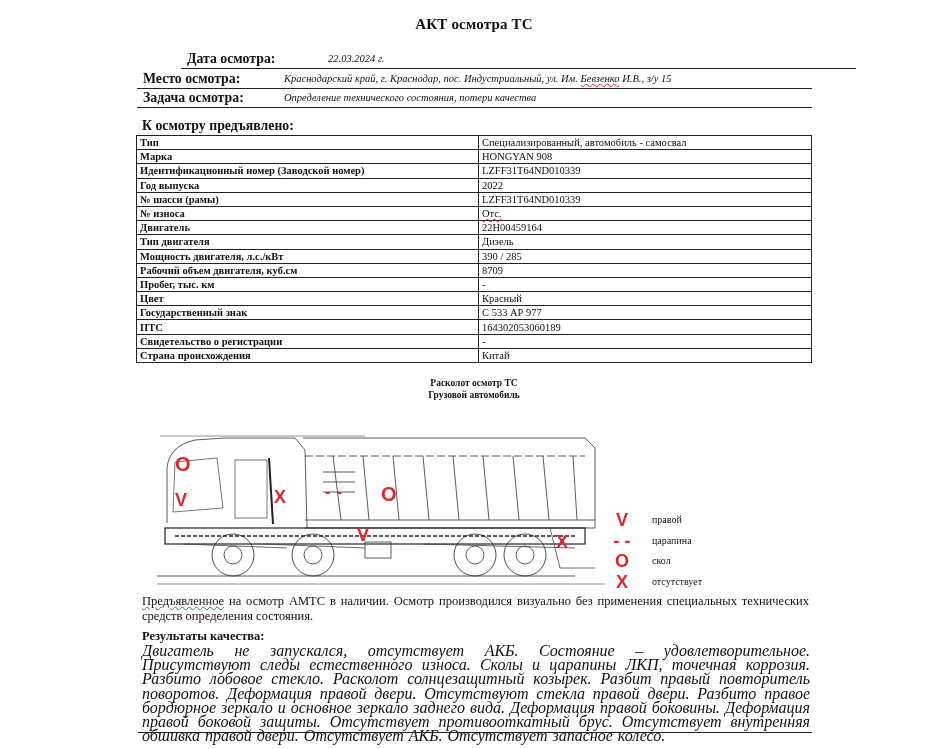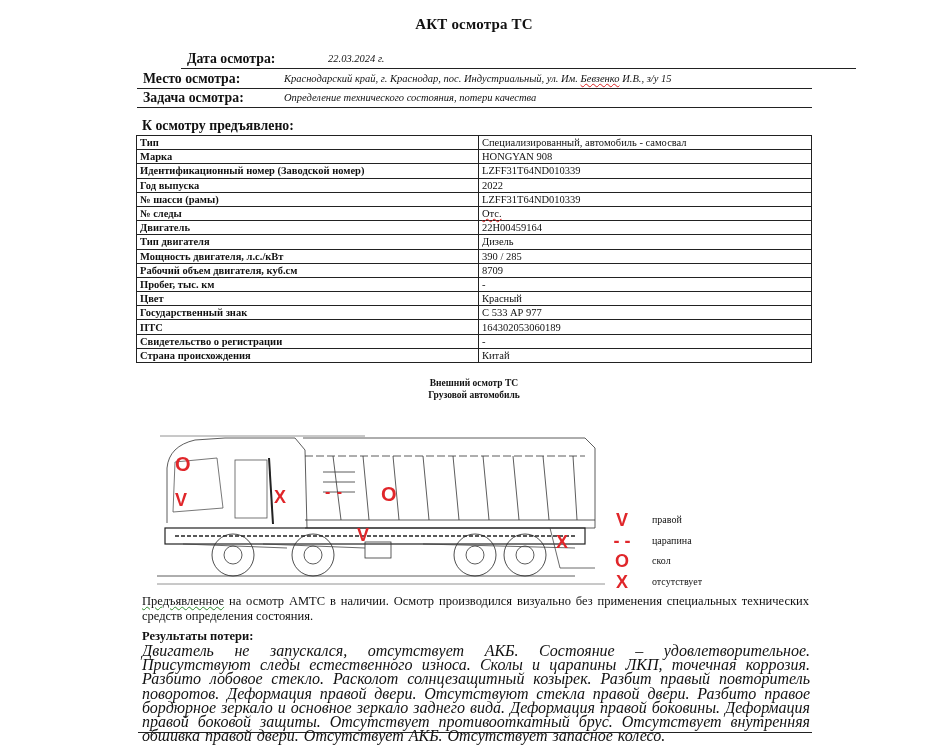--- a/index.html
+++ b/index.html
@@ -87,21 +87,21 @@
         </tr>
       <tr>
           <td class="k">Год выпуска</td>
           <td class="v">2022</td>
         </tr>
       <tr>
           <td class="k">№ шасси (рамы)</td>
           <td class="v">LZFF31T64ND010339</td>
         </tr>
       <tr>
-          <td class="k">№ следы</td>
+          <td class="k">№ износа</td>
           <td class="v"><span class="spell">Отс.</span></td>
         </tr>
       <tr>
           <td class="k">Двигатель</td>
           <td class="v">22H00459164</td>
         </tr>
       <tr>
           <td class="k">Тип двигателя</td>
           <td class="v">Дизель</td>
         </tr>
@@ -134,21 +134,21 @@
           <td class="v">-</td>
         </tr>
       <tr>
           <td class="k">Страна происхождения</td>
           <td class="v">Китай</td>
         </tr>
     </tbody>
   </table>
 
   <div class="diag-title">
-    <div>Внешний осмотр ТС</div>
+    <div>Расколот осмотр ТС</div>
     <div>Грузовой автомобиль</div>
   </div>
 
   <svg class="truck" width="455" height="162" viewBox="0 0 455 162">
     <g fill="none" stroke="#333" stroke-width="0.8">
 
       <line x1="2" y1="148" x2="420" y2="148"></line>
       <line x1="2" y1="156" x2="450" y2="156" stroke="#777"></line>
       <line x1="5" y1="8" x2="210" y2="8" stroke="#777"></line>
 
@@ -212,17 +212,17 @@
       <span class="legend-text">скол</span>
     </div>
     <div class="legend-item">
       <span class="legend-sym">X</span>
       <span class="legend-text">отсутствует</span>
     </div>
   </div>
 
   <div class="para para1"><span style="text-decoration: underline wavy #2a8a2a; text-decoration-thickness:1px;">Предъявленное</span><span> на осмотр АМТС в наличии. Осмотр производился визуально без применения специальных технических средств определения состояния.</span></div>
 
-  <div class="res-h">Результаты потери:</div>
+  <div class="res-h">Результаты качества:</div>
   <div class="res-text">Двигатель   не запускался, отсутствует АКБ. Состояние – удовлетворительное. Присутствуют следы естественного износа. Сколы и царапины ЛКП, точечная  коррозия. Разбито лобовое стекло. Расколот солнцезащитный козырек. Разбит правый повторитель поворотов. Деформация правой двери. Отсутствуют стекла правой двери. Разбито правое бордюрное зеркало и основное зеркало заднего вида. Деформация правой боковины. Деформация правой боковой защиты. Отсутствует противооткатный брус. Отсутствует внутренняя обшивка правой двери. Отсутствует АКБ. Отсутствует запасное колесо.</div>
   <div class="res-line"></div>
 
 </div>
 
 </body></html>

